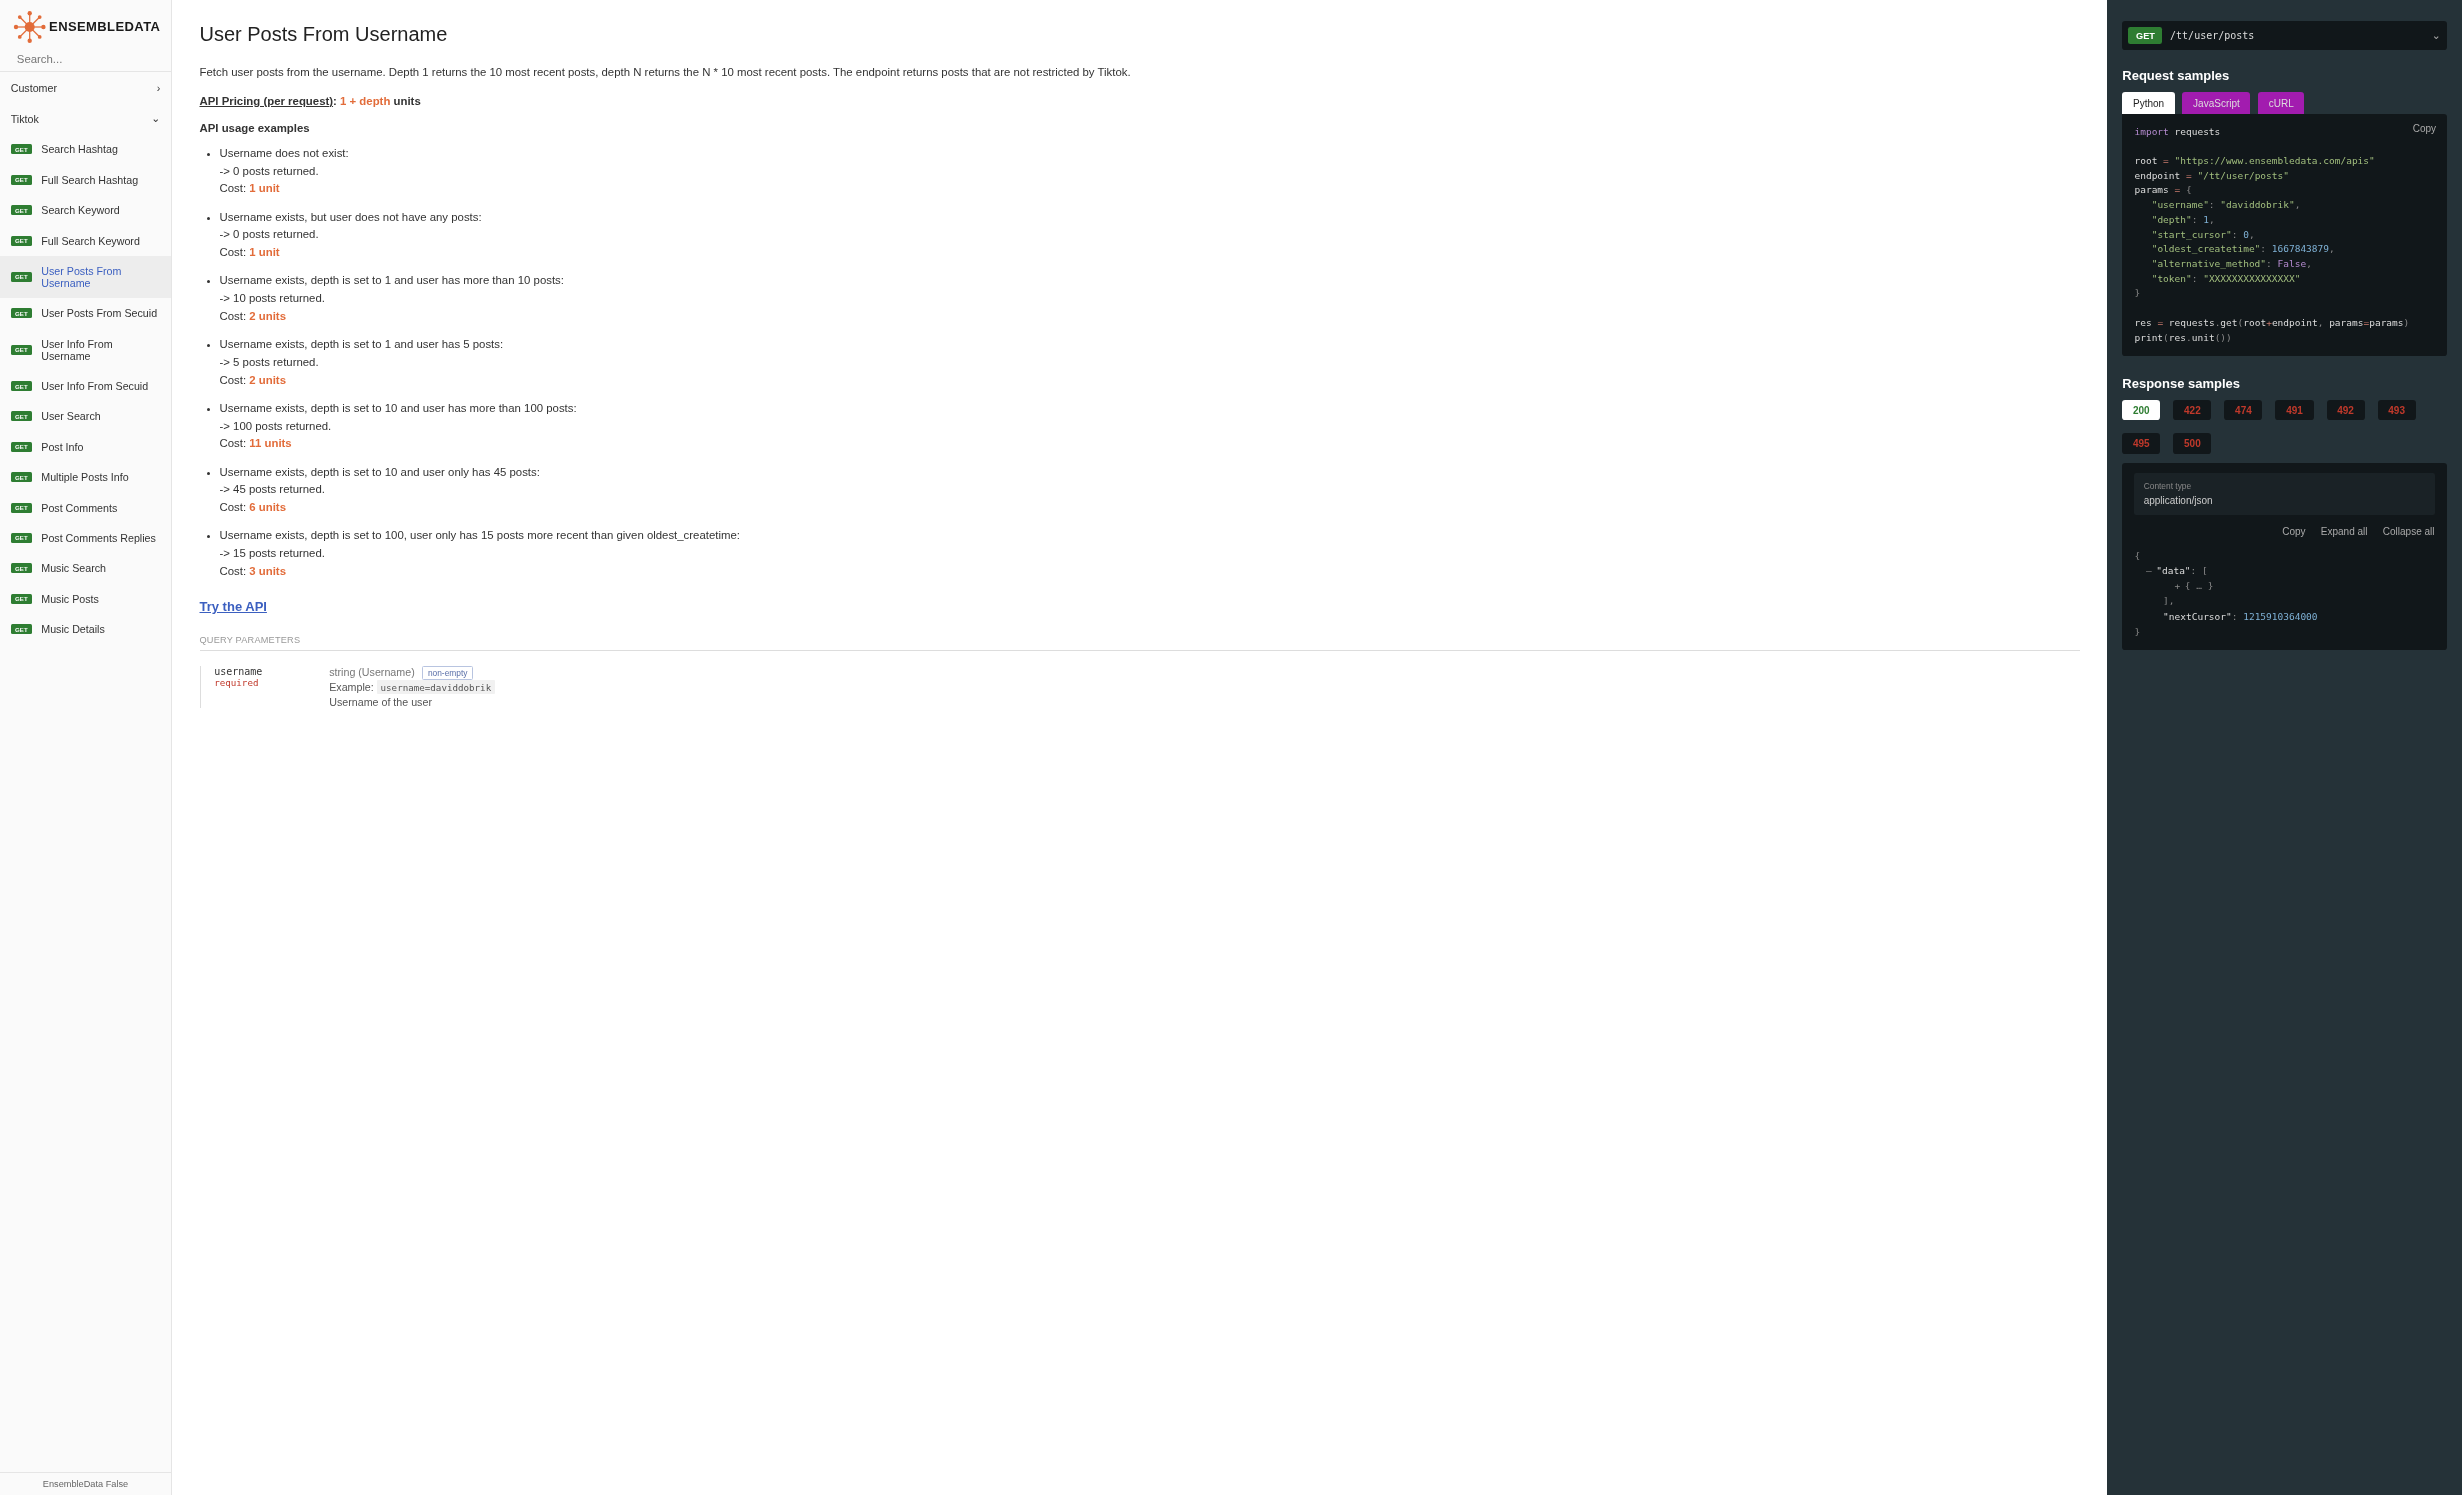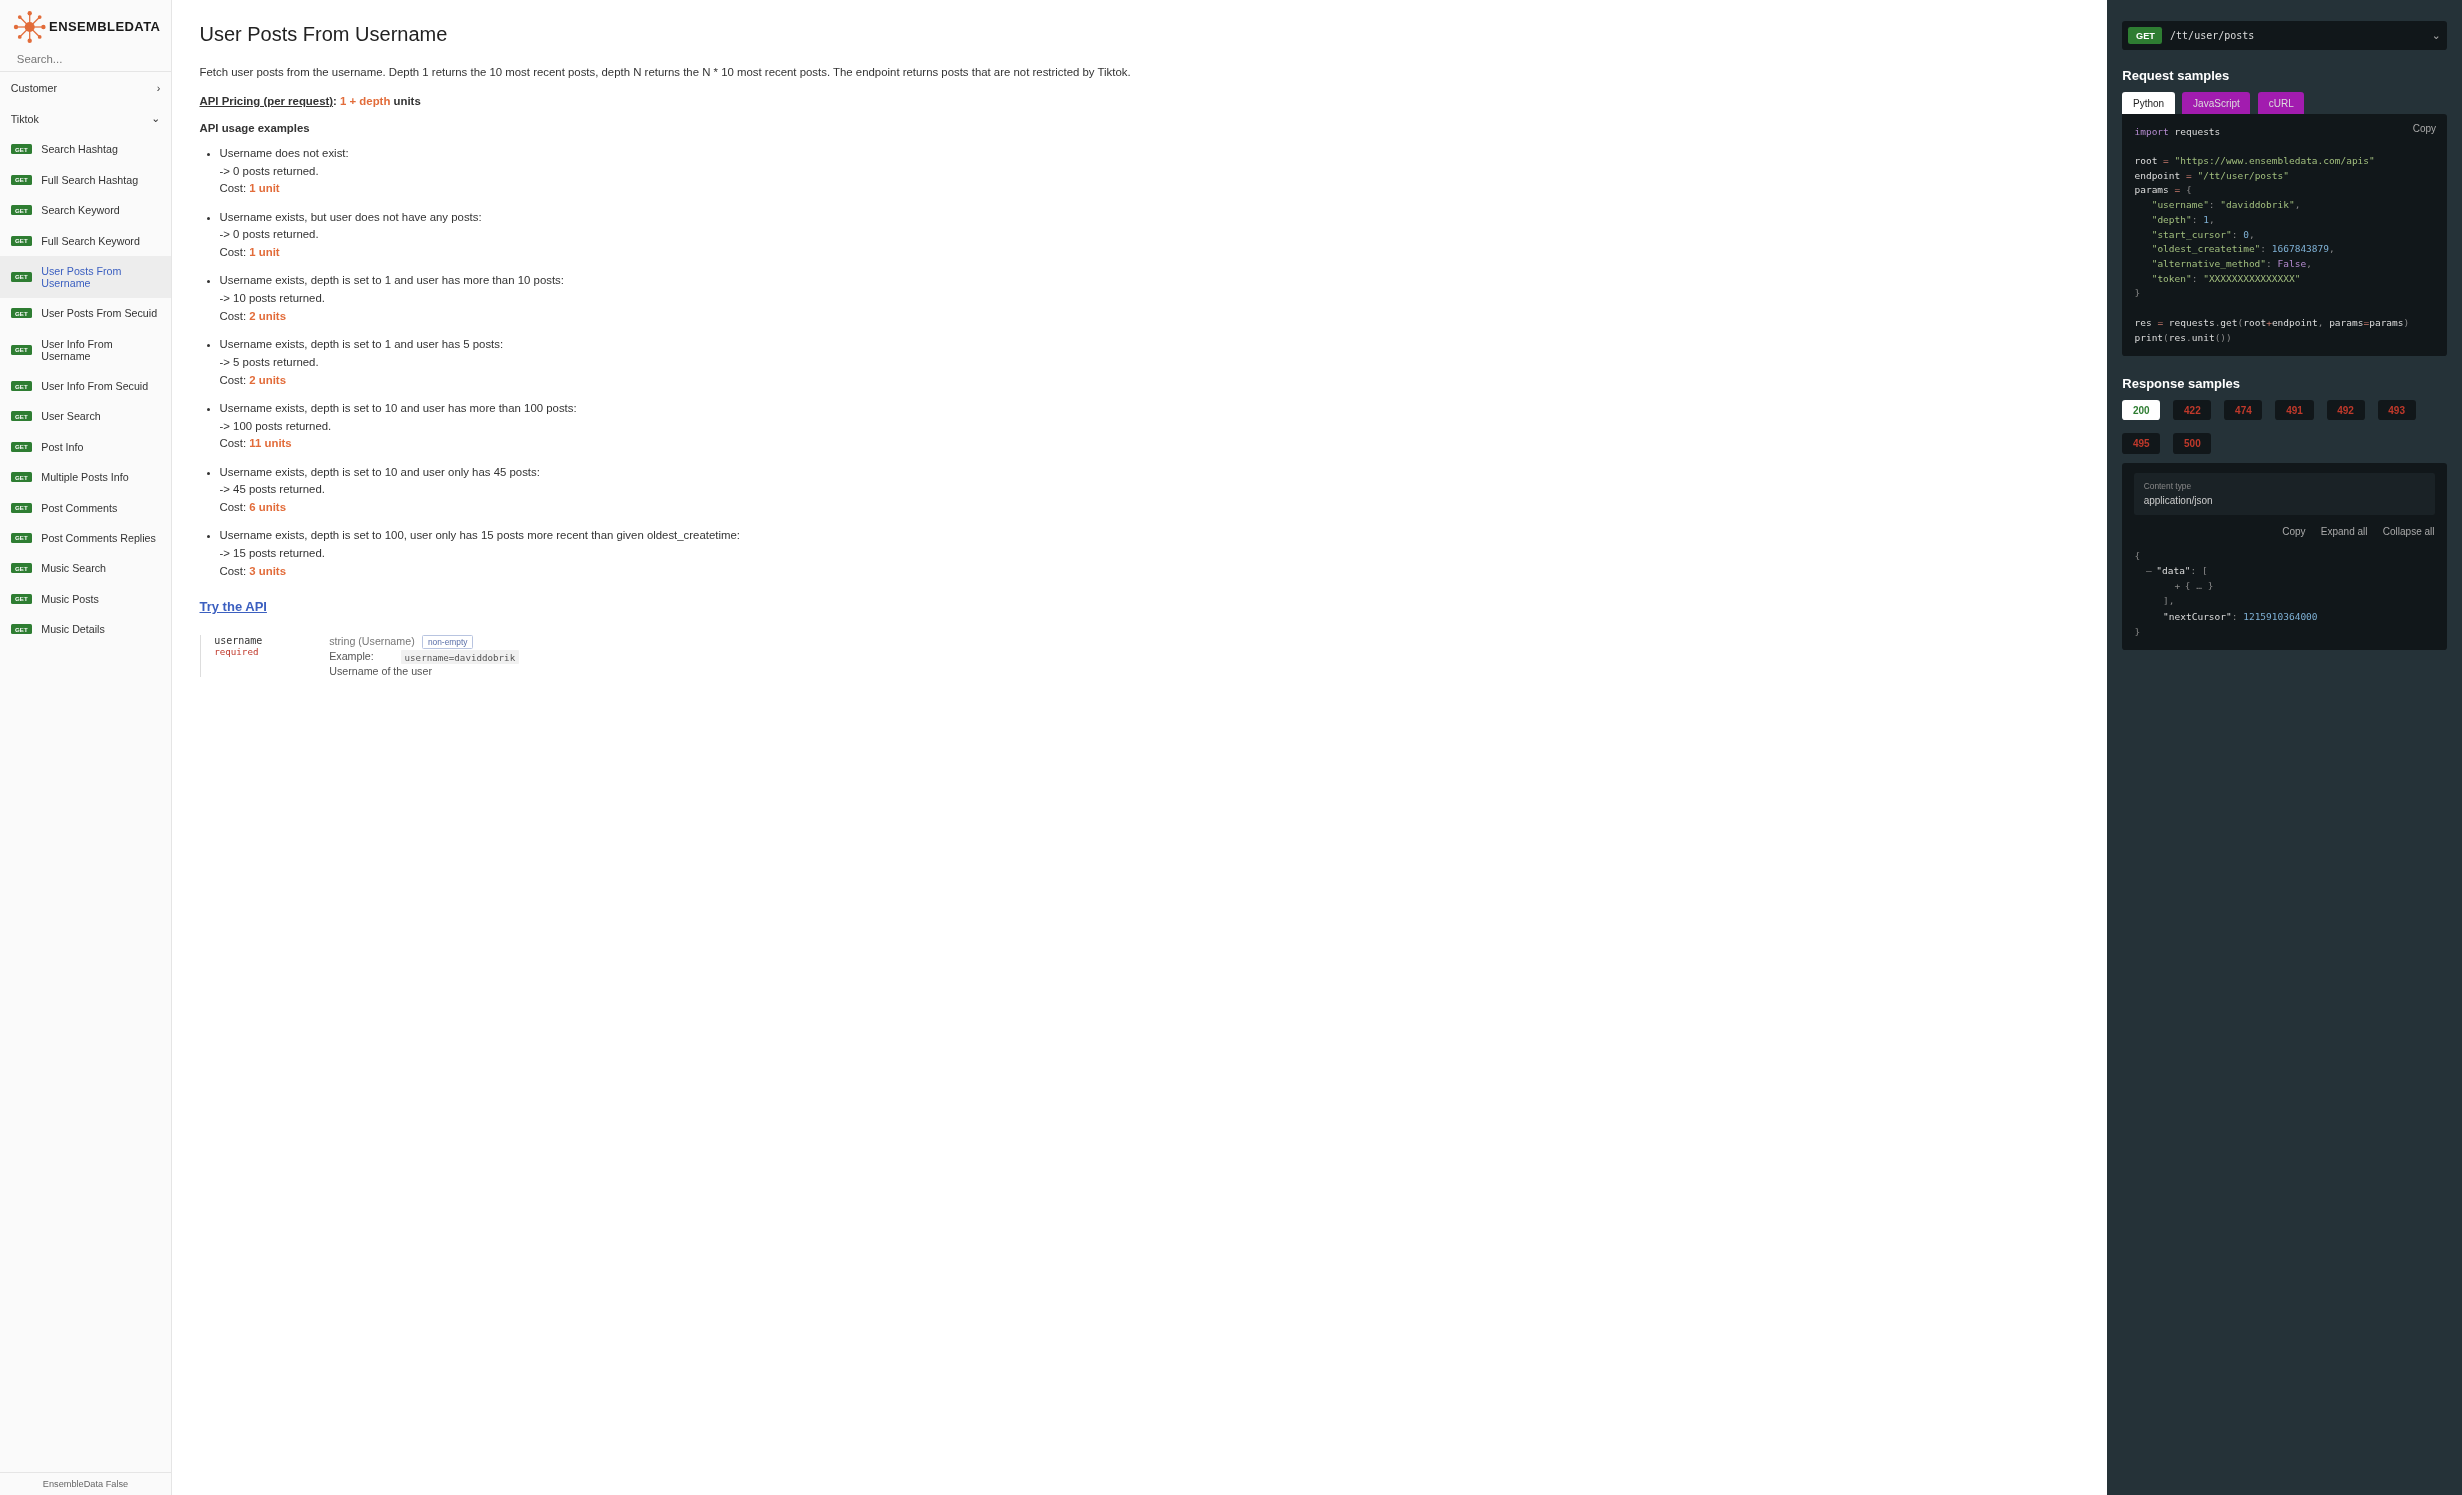--- a/index.html
+++ b/index.html
@@ -27,21 +27,21 @@
 .examples li { margin-bottom: 10.7px; font-size: 11.4px; line-height: 1.55; }
 .try-link { color: #3b5fc0; font-weight: 700; text-decoration: underline; font-size: 13px; display: inline-block; margin-bottom: 21.4px; }
 .param-header { font-size: 9.2px; color: #999; letter-spacing: 0.2px; border-bottom: 0.8px solid #ddd; padding-bottom: 4.6px; margin-bottom: 15.3px; }
 .param-row { display: flex; gap: 23px; margin-bottom: 18.3px; padding-left: 13.7px; border-left: 0.8px solid #ddd; }
 .param-name-col { width: 92px; }
 .param-name { font-family: Menlo, Consolas, monospace; font-size: 10px; color: #333; }
 .param-req { font-family: Menlo, Consolas, monospace; font-size: 9.2px; color: #c0392b; }
 .param-desc-col { flex: 1; font-size: 10.7px; color: #555; }
 .type-text { color: #777; }
 .badge-nonempty { border: 0.8px solid #b8c4e0; color: #5a6fa8; font-size: 8.4px; padding: 0.8px 4.6px; border-radius: 1.5px; margin-left: 4.6px; }
-.inline-code { background: #f1f1f1; font-family: Menlo, Consolas, monospace; font-size: 9.2px; padding: 1.5px 3.8px; border-radius: 1px; margin-left: 24px; }
+.inline-code { background: #f1f1f1; font-family: Menlo, Consolas, monospace; font-size: 9.2px; padding: 1.5px 3.8px; border-radius: 1px; }
 .right { width: 355px; background: #253238; color: #ccc; overflow-y: auto; padding: 21.4px 15.3px; flex-shrink: 0; }
 .endpoint-box { background: #11171a; border-radius: 3.1px; padding: 6.1px; display: flex; align-items: center; gap: 7.6px; margin-bottom: 18.3px; }
 .get-badge { background: #2e7d32; color: #fff; font-size: 9.2px; font-weight: 700; padding: 3.1px 7.6px; border-radius: 2.3px; }
 .endpoint-path { font-family: Menlo, Consolas, monospace; font-size: 10px; color: #ddd; flex: 1; }
 .chev { color: #aaa; }
 .panel-h { color: #fff; font-size: 13px; font-weight: 600; margin-bottom: 9.2px; }
 .tab-row { display: flex; gap: 7.6px; margin-bottom: 0; }
 .tab { background: #a21caf; color: #ddd; font-size: 10px; padding: 5.3px 10.7px; border-radius: 3.1px 3.1px 0 0; cursor: pointer; }
 .tab.active { background: #fff; color: #222; }
 .code-box { background: #11171a; border-radius: 0 3.1px 3.1px 3.1px; padding: 10.7px 12.2px; font-family: Menlo, Consolas, monospace; font-size: 9.5px; line-height: 1.55; color: #ccc; margin-bottom: 20px; white-space: pre; overflow-x: auto; position: relative; }
@@ -194,20 +194,21 @@
   <ul class="examples" id="examples-list">
       <li>Username does not exist:<br>-&gt; 0 posts returned.<br>Cost: <span class="orange">1 unit</span></li>
       <li>Username exists, but user does not have any posts:<br>-&gt; 0 posts returned.<br>Cost: <span class="orange">1 unit</span></li>
       <li>Username exists, depth is set to 1 and user has more than 10 posts:<br>-&gt; 10 posts returned.<br>Cost: <span class="orange">2 units</span></li>
       <li>Username exists, depth is set to 1 and user has 5 posts:<br>-&gt; 5 posts returned.<br>Cost: <span class="orange">2 units</span></li>
       <li>Username exists, depth is set to 10 and user has more than 100 posts:<br>-&gt; 100 posts returned.<br>Cost: <span class="orange">11 units</span></li>
       <li>Username exists, depth is set to 10 and user only has 45 posts:<br>-&gt; 45 posts returned.<br>Cost: <span class="orange">6 units</span></li>
       <li>Username exists, depth is set to 100, user only has 15 posts more recent than given oldest_createtime:<br>-&gt; 15 posts returned.<br>Cost: <span class="orange">3 units</span></li>
     </ul>
   <a href="#" class="try-link">Try the API</a>
+  <div class="param-header">QUERY PARAMETERS</div>
   <div class="param-row">
     <div class="param-name-col">
       <div class="param-name">username</div>
       <div class="param-req">required</div>
     </div>
     <div class="param-desc-col">
       <div>
         <span class="type-text">string (Username)</span>
         <span class="badge-nonempty">non-empty</span>
       </div>

